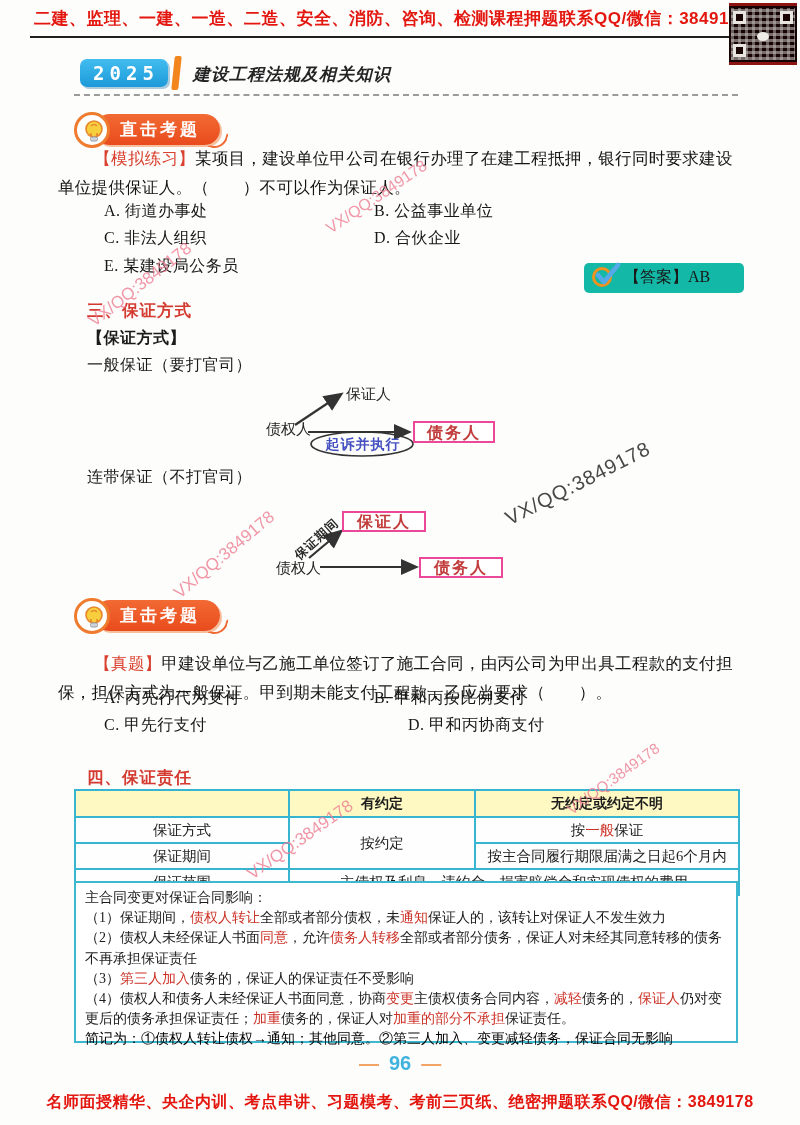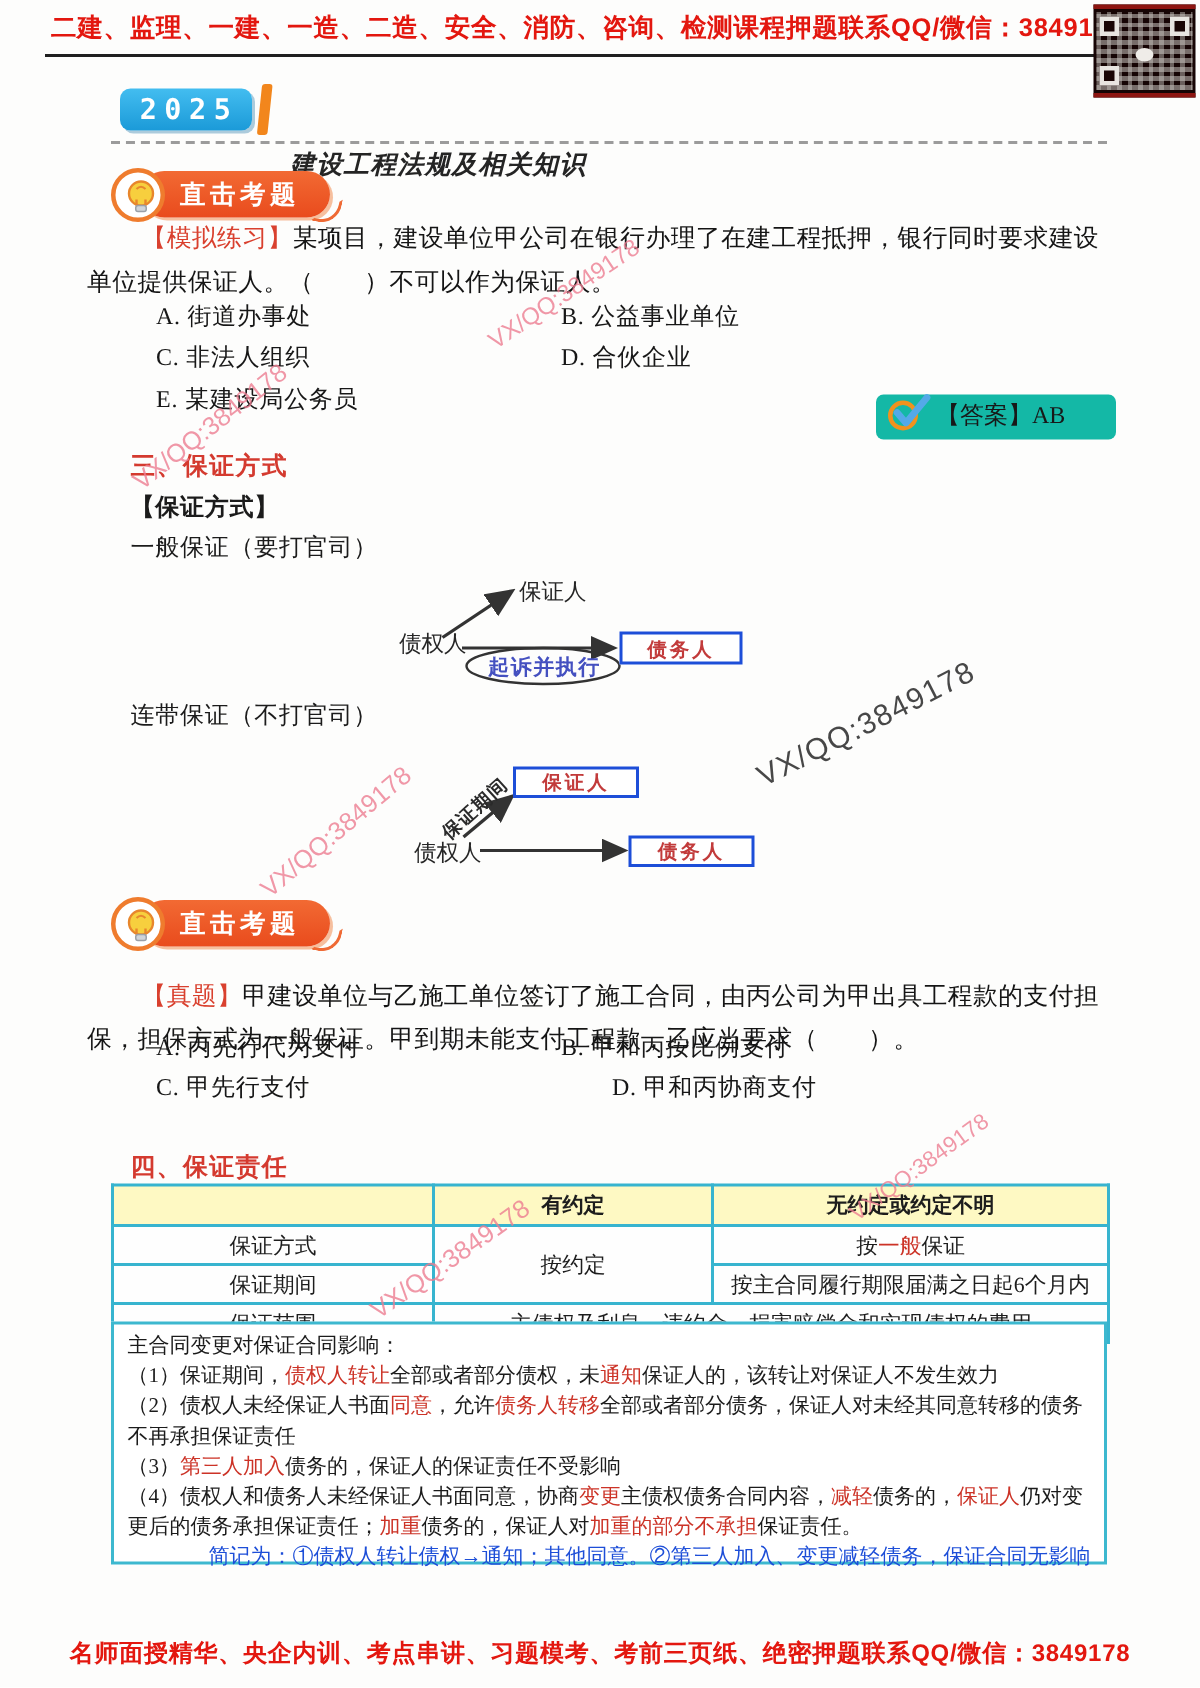--- a/index.html
+++ b/index.html
@@ -25,21 +25,21 @@
   .qr .blob { position:absolute; left:28px; top:26px; width:12px; height:9px; background:#efece8; border-radius:50%; }
 
   
   .year-badge { position:absolute; left:80px; top:59px; width:88px; height:28px;
     background:linear-gradient(#43bdf0,#1b9ad8); border-radius:7px; box-shadow:2px 2px 0 rgba(20,110,160,.35);
     color:#fff; font-family:"DejaVu Sans Mono","Liberation Mono",monospace; font-weight:bold;
     font-size:19px; letter-spacing:5px; text-align:center; line-height:28px; padding-left:4px; }
   .year-bar { position:absolute; left:173px; top:56px; width:7px; height:34px; background:#f2861c;
     border-radius:2px; transform:skewX(-6deg); }
   .subject-title { position:absolute; left:193px; top:63px; font-size:17px; font-weight:bold; font-style:italic;
-    color:#242424; letter-spacing:1px;margin-top:35px; }
+    color:#242424; letter-spacing:1px; }
   .dash-rule { position:absolute; left:74px; top:94px; width:664px; border-top:2px dashed #9b9b9b; }
 
   
   .topic-badge { position:absolute; height:36px; }
   .topic-badge .pill { position:absolute; left:20px; top:2px; height:31px; padding:0 20px 0 26px;
     background:linear-gradient(#f26a33,#e94b1d); border-radius:16px;
     color:#fff; font-family:"Liberation Sans","DejaVu Sans",sans-serif; font-weight:bold;
     font-size:17px; letter-spacing:3px; line-height:31px; white-space:nowrap;
     box-shadow:2px 2px 0 rgba(240,140,80,.55); }
   .topic-badge .pill::after { content:""; position:absolute; right:-7px; bottom:-4px; width:14px; height:14px;
@@ -62,40 +62,40 @@
   .check-icon .ring { position:absolute; left:0; top:3px; width:20px; height:20px; border:3px solid #f0921e;
     border-radius:50%; }
   .check-icon svg { position:absolute; left:3px; top:-2px; }
 
   
   .sec-title { position:absolute; left:87px; font-size:16.5px; font-weight:bold; color:#d43a2f; letter-spacing:1px; }
   .plain-line { position:absolute; left:87px; font-size:16px; color:#1b1b1b; letter-spacing:.5px; }
 
   
   .dg-label { position:absolute; font-size:15px; color:#262626; white-space:nowrap; }
-  .dg-box { position:absolute; border:2px solid #1d4ed8; background:#fff; text-align:center;
-    font-size:13px; font-weight:bold; color:#c23b3b; letter-spacing:2px; }
+  .dg-box { position:absolute; border:2px solid #ec4899; background:#fff; text-align:center;
+    font-size:16px; font-weight:bold; color:#c23b3b; letter-spacing:2px; }
   .dg-svg { position:absolute; }
   .ellipse-label { position:absolute; width:90px; text-align:center; font-size:14px; font-weight:bold;
     color:#4450c0; letter-spacing:1px; }
   .arrow-rot-label { position:absolute; font-size:12.5px; font-weight:bold; color:#2a2a2a;
     transform:rotate(-42deg); letter-spacing:1px; }
 
   
   .kv-table { position:absolute; left:74px; top:789px; width:664px; border-collapse:collapse;
     font-size:14.5px; color:#1d1d1d; table-layout:fixed; }
   .kv-table th, .kv-table td { border:2px solid #37b4cf; text-align:center; padding:2px 4px; }
   .kv-table th { background:#fef9c3; font-weight:bold; height:27px; font-size:14px; }
   .kv-table td { height:26px; background:#fefefe; }
   .rd { color:#cc3327; }
 
   
   .notes { position:absolute; left:74px; top:881px; width:664px; height:162px; border:2px solid #3db8cf;
     background:#fff; padding:5px 9px 4px 9px; font-size:14px; line-height:20.2px; color:#1b1b1b; }
-  .notes .mnemonic { color:#1d4ed8;text-align:right; }
+  .notes .mnemonic { color:#000000; }
 
   
   .page-num { position:absolute; left:0; top:1052px; width:100%; text-align:center;
     font-family:"Liberation Sans","DejaVu Sans",sans-serif; font-size:20px; }
   .page-num .dash { color:#f2a366; font-weight:bold; }
   .page-num .num { color:#3fb3dd; font-weight:bold; margin:0 10px; }
   .bottom-promo { position:absolute; left:0; top:1092px; width:100%; text-align:center;
     font-family:"Liberation Sans","DejaVu Sans",sans-serif; font-weight:bold; font-size:16px;
     color:#e3170f; letter-spacing:.5px; white-space:nowrap; }
 
@@ -242,20 +242,23 @@
 
   <div class="notes">
     <div>主合同变更对保证合同影响：</div>
     <div><span>（1）保证期间，</span><span class="rd">债权人转让</span><span>全部或者部分债权，未</span><span class="rd">通知</span><span>保证人的，该转让对保证人不发生效力</span></div>
     <div><span>（2）债权人未经保证人书面</span><span class="rd">同意</span><span>，允许</span><span class="rd">债务人转移</span><span>全部或者部分债务，保证人对未经其同意转移的债务不再承担保证责任</span></div>
     <div><span>（3）</span><span class="rd">第三人加入</span><span>债务的，保证人的保证责任不受影响</span></div>
     <div><span>（4）债权人和债务人未经保证人书面同意，协商</span><span class="rd">变更</span><span>主债权债务合同内容，</span><span class="rd">减轻</span><span>债务的，</span><span class="rd">保证人</span><span>仍对变更后的债务承担保证责任；</span><span class="rd">加重</span><span>债务的，保证人对</span><span class="rd">加重的部分不承担</span><span>保证责任。</span></div>
     <div class="mnemonic">简记为：①债权人转让债权→通知；其他同意。②第三人加入、变更减轻债务，保证合同无影响</div>
   </div>
 
+  <div class="page-num">
+    <span class="dash">—</span><span class="num">96</span><span class="dash">—</span>
+  </div>
   <div class="bottom-promo">名师面授精华、央企内训、考点串讲、习题模考、考前三页纸、绝密押题联系QQ/微信：3849178</div>
 
   <div class="wm pink" style="left:318px; top:188px; font-size:16px; transform:rotate(-34deg);">VX/QQ:3849178</div>
   <div class="wm pink" style="left:78px; top:275px; font-size:17px; transform:rotate(-38deg);">VX/QQ:3849178</div>
   <div class="wm dark" style="left:498px; top:472px; font-size:20px; letter-spacing:1px; transform:rotate(-27deg);">VX/QQ:3849178</div>
   <div class="wm pink" style="left:162px; top:545px; font-size:17px; transform:rotate(-40deg);">VX/QQ:3849178</div>
   <div class="wm pink" style="left:558px; top:770px; font-size:15px; transform:rotate(-36deg);">VX/QQ:3849178</div>
   <div class="wm pink" style="left:238px; top:830px; font-size:17px; transform:rotate(-35deg);">VX/QQ:3849178</div>
 
 </div>

